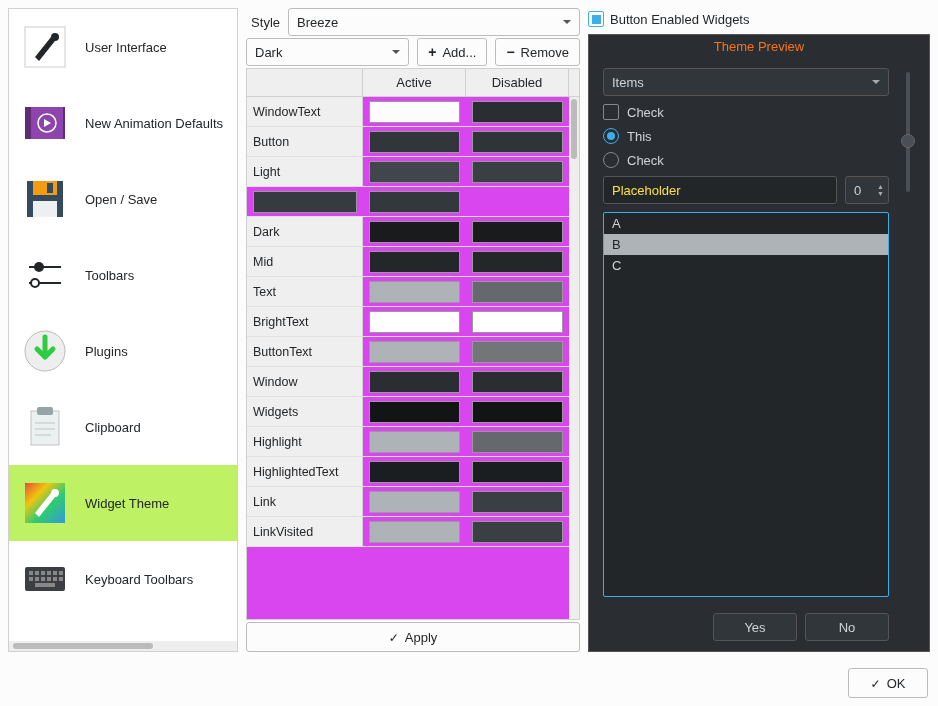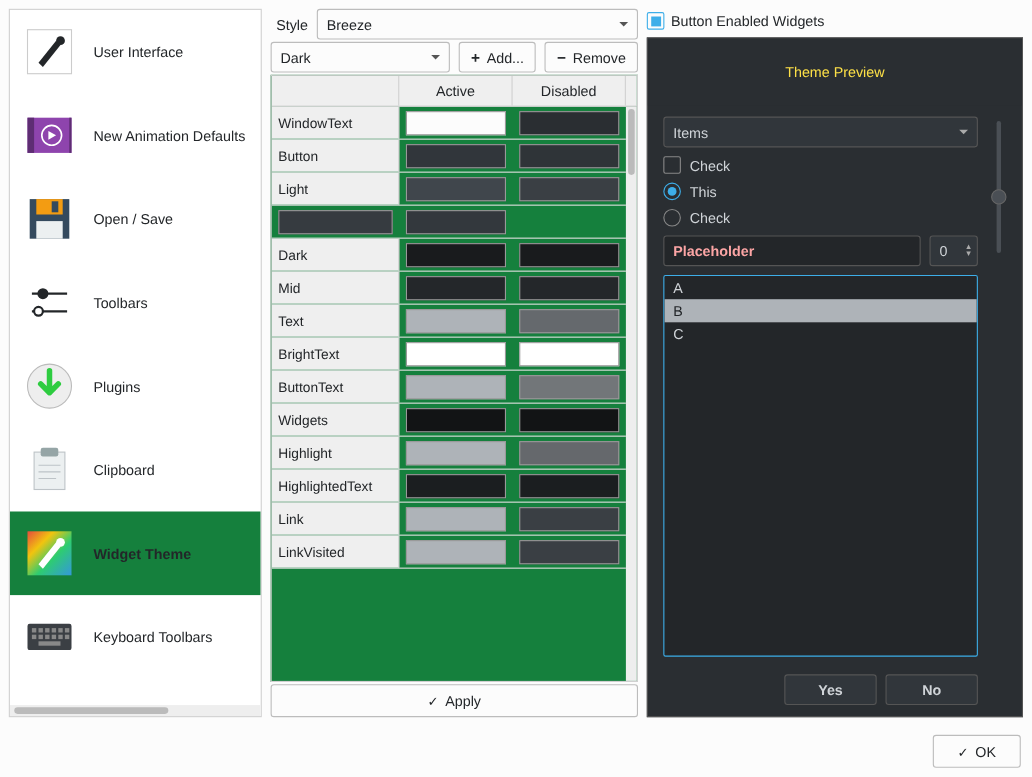--- a/index.html
+++ b/index.html
@@ -4,76 +4,76 @@
 <style>
 * { box-sizing: border-box; margin: 0; padding: 0; font-family: -apple-system, "Segoe UI", sans-serif; font-size: 13px; }
 body { background: #fcfcfc; color: #232629; width: 938px; height: 706px; overflow: hidden; position: relative; }
 
 .main-area { display: flex; padding: 8px; gap: 8px; height: 660px; }
 
 
 .sidebar { width: 230px; background: #fff; border: 1px solid #d0d0d0; overflow-y: auto; overflow-x: hidden; display: flex; flex-direction: column; }
 .sidebar-inner { flex: 1; }
 .sidebar-item { display: flex; align-items: center; gap: 12px; padding: 10px 8px; cursor: pointer; min-height: 72px; }
-.sidebar-item.selected { background: #15803d; font-weight: bold; }
+.sidebar-item.selected { background: #bef264; }
 .sidebar-icon { width: 56px; height: 56px; flex-shrink: 0; display: flex; align-items: center; justify-content: center; }
 .sidebar-label { flex: 1; }
 .sb-scroll { height: 10px; background: #eee; position: relative; }
 .sb-scroll .thumb { position: absolute; left: 4px; width: 140px; height: 6px; top: 2px; background: #bbb; border-radius: 3px; }
 
 
 .center { width: 334px; display: flex; flex-direction: column; gap: 2px; }
 .style-row { display: flex; align-items: center; gap: 8px; }
 .style-label { width: 34px; text-align: right; }
 .select { height: 28px; border: 1px solid #bcbcbc; background: #fcfcfc; padding: 0 24px 0 8px; display: flex; align-items: center; border-radius: 3px; position: relative; flex: 1; cursor: pointer; }
 .select::after { content: ""; position: absolute; right: 8px; top: 50%; width: 0; height: 0; border-left: 4px solid transparent; border-right: 4px solid transparent; border-top: 4px solid #555; transform: translateY(-50%); }
 .palette-row { display: flex; align-items: center; gap: 8px; }
 .palette-select { width: 150px; }
 .btn { height: 28px; border: 1px solid #bcbcbc; background: #fcfcfc; padding: 0 10px; display: inline-flex; align-items: center; gap: 6px; border-radius: 3px; cursor: pointer; }
 .btn .glyph { font-weight: bold; font-size: 14px; line-height: 1; }
 
-.table-wrap { border: 1px solid #d0d0d0; background: #15803d; flex: 1; overflow: hidden; display: flex; flex-direction: column; }
+.table-wrap { border: 1px solid #d0d0d0; background: #d946ef; flex: 1; overflow: hidden; display: flex; flex-direction: column; }
 .table-head { display: grid; grid-template-columns: 116px 1fr 1fr 10px; background: #efefef; border-bottom: 1px solid #d0d0d0; }
 .table-head > div { padding: 6px 4px; text-align: center; border-right: 1px solid #d0d0d0; }
 .table-head > div:last-child { border-right: none; }
 .table-body { flex: 1; overflow: hidden; position: relative; }
 .table-rows { position: absolute; inset: 0 10px 0 0; }
 .table-row { display: grid; grid-template-columns: 116px 1fr 1fr; height: 30px; border-bottom: 1px solid #e0e0e0; align-items: center; }
 .table-row .role { padding: 0 6px; background: #efefef; height: 100%; display: flex; align-items: center; border-right: 1px solid #d0d0d0; font-size: 12.5px; }
 .swatch { height: 22px; margin: 0 6px; border: 1px solid #999; cursor: pointer; }
 .vscroll { position: absolute; right: 0; top: 0; bottom: 0; width: 10px; background: #eee; }
 .vscroll .vthumb { position: absolute; top: 2px; left: 2px; right: 2px; height: 60px; background: #bbb; border-radius: 3px; }
 
 .apply-btn { height: 30px; border: 1px solid #bcbcbc; background: #fcfcfc; border-radius: 3px; cursor: pointer; display: flex; align-items: center; justify-content: center; gap: 6px; }
 
 
 .preview-col { flex: 1; display: flex; flex-direction: column; gap: 4px; }
 .checkbox-row { display: flex; align-items: center; gap: 6px; height: 22px; }
 .chk { width: 16px; height: 16px; border: 1.5px solid #3daee9; border-radius: 2px; display: inline-flex; align-items: center; justify-content: center; }
 .chk .fill { width: 9px; height: 9px; background: #3daee9; }
 .preview-panel { flex: 1; background: #2a2e32; border: 1px solid #555; display: flex; flex-direction: column; color: #d0d4d8; position: relative; }
-.preview-title { text-align: center; padding: 23px 0; background: #2a2e32; color: #fde047; }
+.preview-title { text-align: center; padding: 4px 0; background: #2a2e32; color: #f97316; }
 .preview-body { flex: 1; padding: 10px 14px; display: flex; gap: 12px; }
 .preview-controls { flex: 1; display: flex; flex-direction: column; gap: 8px; }
 .dk-select { height: 28px; border: 1px solid #555; background: #31363b; padding: 0 24px 0 8px; display: flex; align-items: center; border-radius: 3px; position: relative; cursor: pointer; color: #d0d4d8; }
 .dk-select::after { content: ""; position: absolute; right: 8px; top: 50%; width: 0; height: 0; border-left: 4px solid transparent; border-right: 4px solid transparent; border-top: 4px solid #aaa; transform: translateY(-50%); }
 .dk-check { display: flex; align-items: center; gap: 8px; }
 .dk-checkbox { width: 16px; height: 16px; border: 1.5px solid #888; border-radius: 2px; }
 .dk-radio { display: flex; align-items: center; gap: 8px; }
 .dk-rcirc { width: 16px; height: 16px; border: 1.5px solid #888; border-radius: 50%; display: flex; align-items: center; justify-content: center; }
 .dk-rcirc.on { border-color: #3daee9; }
 .dk-rcirc.on::after { content: ""; width: 8px; height: 8px; background: #3daee9; border-radius: 50%; }
 .dk-row { display: flex; gap: 8px; }
-.dk-input { flex: 1; height: 28px; border: 1px solid #555; background: #232629; color: #fca5a5; padding: 0 8px; border-radius: 3px; display: flex; align-items: center; font-weight: bold; }
+.dk-input { flex: 1; height: 28px; border: 1px solid #555; background: #232629; color: #fde047; padding: 0 8px; border-radius: 3px; display: flex; align-items: center; }
 .dk-spin { width: 44px; height: 28px; border: 1px solid #555; background: #31363b; display: flex; align-items: center; padding: 0 4px 0 8px; border-radius: 3px; color: #d0d4d8; position: relative; }
 .dk-spin .arrows { position: absolute; right: 4px; display: flex; flex-direction: column; font-size: 7px; gap: 1px; color: #aaa; }
 .dk-list { flex: 1; border: 1px solid #3daee9; background: #232629; border-radius: 2px; overflow: hidden; }
 .dk-list-item { padding: 3px 8px; color: #d0d4d8; }
 .dk-list-item.sel { background: #aeb3b8; color: #232629; }
-.dk-btnrow { display: flex; gap: 8px; justify-content: flex-end; padding-top: 8px; font-weight: bold; }
+.dk-btnrow { display: flex; gap: 8px; justify-content: flex-end; padding-top: 8px; }
 .dk-btn { width: 84px; height: 28px; border: 1px solid #555; background: #31363b; color: #d0d4d8; border-radius: 3px; display: flex; align-items: center; justify-content: center; cursor: pointer; }
 .slider-track { width: 14px; background: transparent; display: flex; flex-direction: column; align-items: center; padding-top: 4px; }
 .slider-rail { width: 4px; height: 120px; background: #4a4f55; border-radius: 2px; position: relative; }
 .slider-handle { width: 14px; height: 14px; background: #4a4f55; border: 1px solid #666; border-radius: 50%; position: absolute; left: -5px; top: 62px; cursor: pointer; }
 
 .footer { position: absolute; bottom: 8px; right: 10px; }
 .ok-btn { height: 30px; width: 80px; border: 1px solid #bcbcbc; background: #fcfcfc; border-radius: 3px; cursor: pointer; display: flex; align-items: center; justify-content: center; gap: 6px; }
 .check-glyph::before { content: "✓"; font-size: 12px; }
 </style>
 </head>
@@ -296,20 +296,29 @@
             <div class="table-row">
               <div class="role">ButtonText</div>
     <div>
                 <div class="swatch" style="background:#aeb3b8"></div>
               </div>
     <div>
                 <div class="swatch" style="background:#727679"></div>
               </div>
             </div>
             <div class="table-row">
+              <div class="role">Window</div>
+    <div>
+                <div class="swatch" style="background:#2a2e32"></div>
+              </div>
+    <div>
+                <div class="swatch" style="background:#2a2e32"></div>
+              </div>
+            </div>
+            <div class="table-row">
               <div class="role">Widgets</div>
     <div>
                 <div class="swatch" style="background:#121415"></div>
               </div>
     <div>
                 <div class="swatch" style="background:#121415"></div>
               </div>
             </div>
             <div class="table-row">
               <div class="role">Highlight</div>

